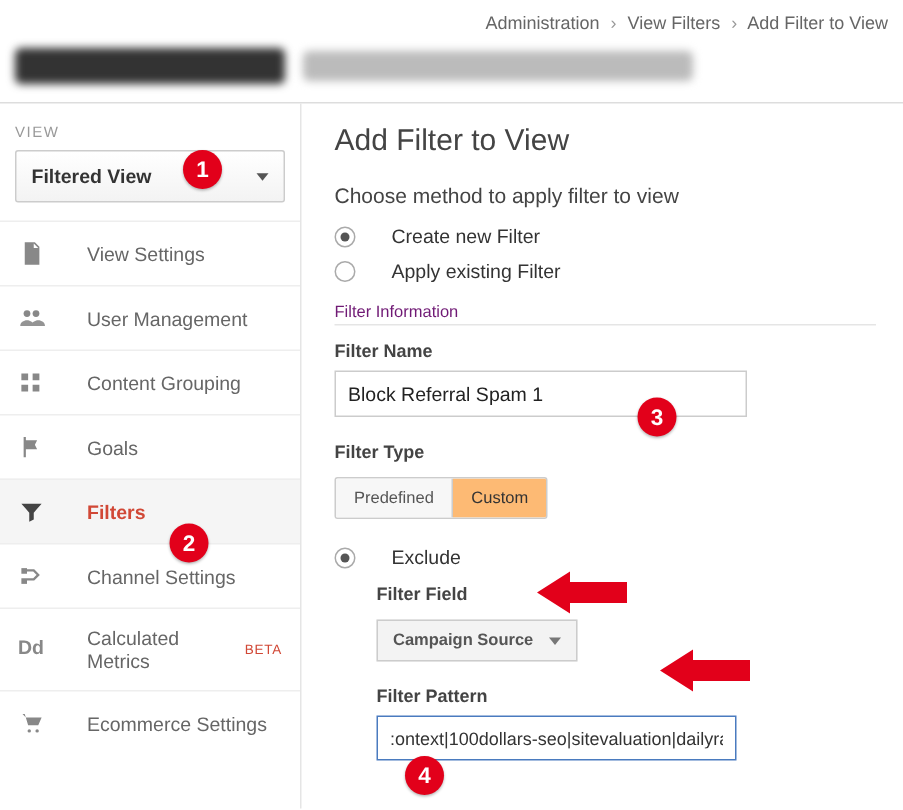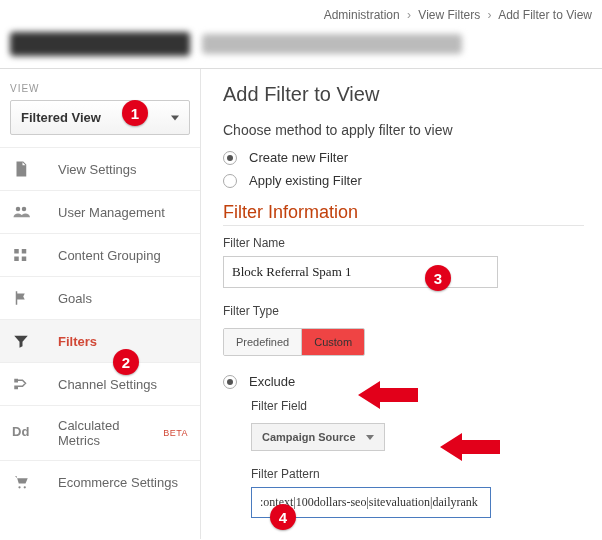--- a/index.html
+++ b/index.html
@@ -93,75 +93,75 @@
     margin-left: 2px;
     letter-spacing: 0.5px;
   }
 
   .content {
     flex: 1;
     padding: 14px 18px 0 22px;
   }
   .h1 { font-size: 20px; color: #444; margin-bottom: 16px; font-weight: normal; }
   .sub { font-size: 14px; color: #444; margin-bottom: 12px; }
-  .radio-row { display: flex; align-items: center; gap: 12px; margin-bottom: 8px; font-size: 13px; color: #333; }
+  .radio-row { display: flex; align-items: center; gap: 24px; margin-bottom: 8px; font-size: 13px; color: #333; }
   .radio {
     width: 14px; height: 14px;
     border: 1px solid #aaa;
     border-radius: 50%;
     display: inline-flex;
     align-items: center; justify-content: center;
     background: #fff;
   }
   .radio.checked::after {
     content: "";
     width: 6px; height: 6px;
     background: #555;
     border-radius: 50%;
   }
   .section-title {
-    font-size: 18px;
-    color: #c2410c;
+    font-size: 11px;
+    color: #701a75;
     margin-top: 14px;
     margin-bottom: 10px;
     padding-bottom: 2px;
     border-bottom: 1px solid #e5e5e5;
   }
   .field-label {
     font-size: 12px;
-    font-weight: normal;
+    font-weight: bold;
     color: #444;
     margin: 10px 0 6px;
   }
   .text-input {
     width: 275px;
     border: 1px solid #ccc;
     padding: 7px 8px;
     font-size: 13px;
     color: #222;
-    font-family: Liberation Serif, serif;
+    font-family: Liberation Sans, sans-serif;
   }
   .text-input.wide { width: 240px; font-size: 12px; color: #333; border: 1px solid #4a7bbf; }
   .tabgroup {
     display: inline-flex;
     border: 1px solid #ccc;
     border-radius: 2px;
     overflow: hidden;
     margin-top: 4px;
   }
   .tab {
     padding: 7px 12px;
     font-size: 11px;
     font-weight: normal;
     color: #555;
     background: #f7f7f7;
     border-right: 1px solid #ccc;
   }
   .tab:last-child { border-right: 0; }
-  .tab.active { background: #ef4444; color: #333; }
+  .tab.active { background: #fdba74; color: #333; }
   .indent { margin-left: 28px; }
   .dd-btn {
     display: inline-flex;
     align-items: center;
     gap: 10px;
     border: 1px solid #ccc;
     background: #f3f3f3;
     padding: 7px 10px;
     font-size: 11px;
     font-weight: bold;

